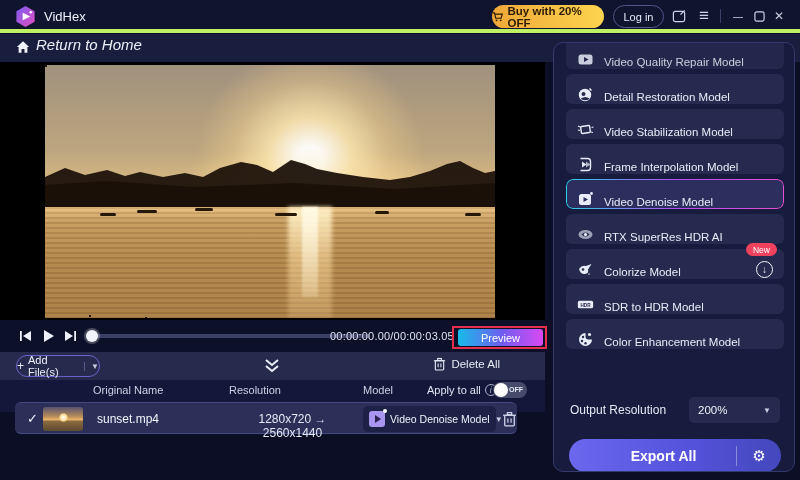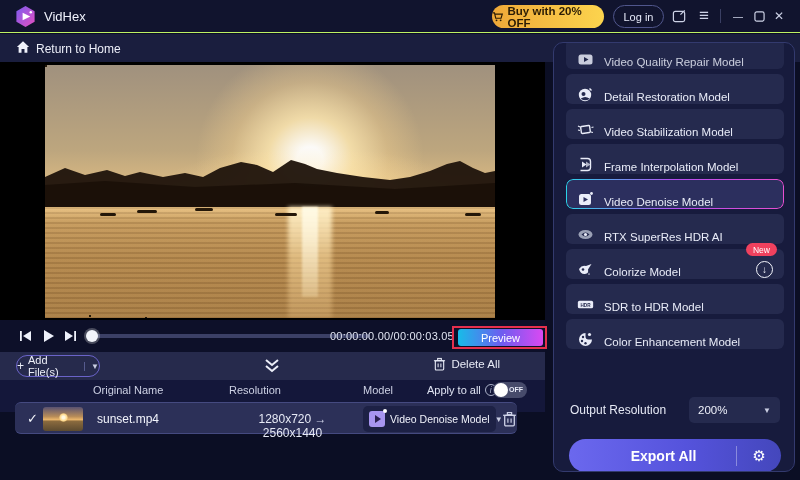--- a/index.html
+++ b/index.html
@@ -2,38 +2,38 @@
 <html><head>
 <meta charset="utf-8">
 <style>
   * { margin:0; padding:0; box-sizing:border-box; }
   html,body { width:800px; height:480px; overflow:hidden; background:#0b0e24;
     font-family:"Liberation Sans", sans-serif; }
   #app { position:relative; width:800px; height:480px; background:#0b0e24; color:#e8ebf8; }
 
   
   .titlebar { position:absolute; left:0; top:0; width:800px; height:33px;
-    background:#11142e; border-bottom:1px solid #bef264; display:flex; align-items:center; }
+    background:#11142e; border-bottom:4px solid #bef264; display:flex; align-items:center; }
   .logo { position:absolute; left:14px; top:5px; width:23px; height:23px; }
   .appname { position:absolute; left:44px; top:9px; font-size:13px; color:#f0f2fc; }
   .buy-btn { position:absolute; left:492px; top:5px; width:112px; height:23px; border-radius:12px;
     background:linear-gradient(90deg,#efa838,#fcd44e); display:flex; align-items:center; justify-content:center;
     gap:4px; font-size:11.5px; font-weight:bold; color:#2b1c05; cursor:pointer; }
   .login-btn { position:absolute; left:613px; top:5px; width:51px; height:23px; border-radius:12px;
     border:1px solid #50568c; display:flex; align-items:center; justify-content:center;
     font-size:11px; color:#e6e9f8; cursor:pointer; }
   .tb-ico { position:absolute; top:8px; width:16px; height:16px; display:flex; align-items:center;
     justify-content:center; color:#cdd2e6; font-size:14px; cursor:pointer; }
   .tb-sep { position:absolute; left:720px; top:9px; width:1px; height:14px; background:#3a3f63; }
 
   
   .returnbar { position:absolute; left:0; top:34px; width:800px; height:28px; background:#1a1e3e;
     display:flex; align-items:center; }
   .home-ico { position:absolute; left:16px; top:40px; width:14px; height:14px; }
-  .return-label { position:absolute; left:36px; top:42px; font-size:12px; color:#eceef8; cursor:pointer; }
+  .return-label { position:absolute; left:36px; top:36px; font-size:15px; color:#eceef8; cursor:pointer;font-style:italic; }
 
   
   .preview { position:absolute; left:0; top:62px; width:545px; height:258px; background:#000; overflow:hidden; }
   .video { position:absolute; left:45px; top:3px; width:450px; height:253px; overflow:hidden;
     background:linear-gradient(180deg,#a0917e 0%,#bda67e 34%,#e3bf84 52%,#f2d493 57%); }
   .sunglow { position:absolute; left:145px; top:-15px; width:240px; height:220px;
     background:radial-gradient(circle at 50% 50%, rgba(255,255,255,.95) 8%, rgba(255,233,178,.8) 26%, rgba(252,216,148,.35) 48%, rgba(252,216,148,0) 70%); }
   .ridge-glow { position:absolute; left:95px; top:78px; width:340px; height:90px;
     background:radial-gradient(ellipse at 50% 55%, rgba(255,226,160,.55) 0%, rgba(255,226,160,0) 65%); }
   .mountains { position:absolute; left:0; top:0; width:450px; height:253px; }

